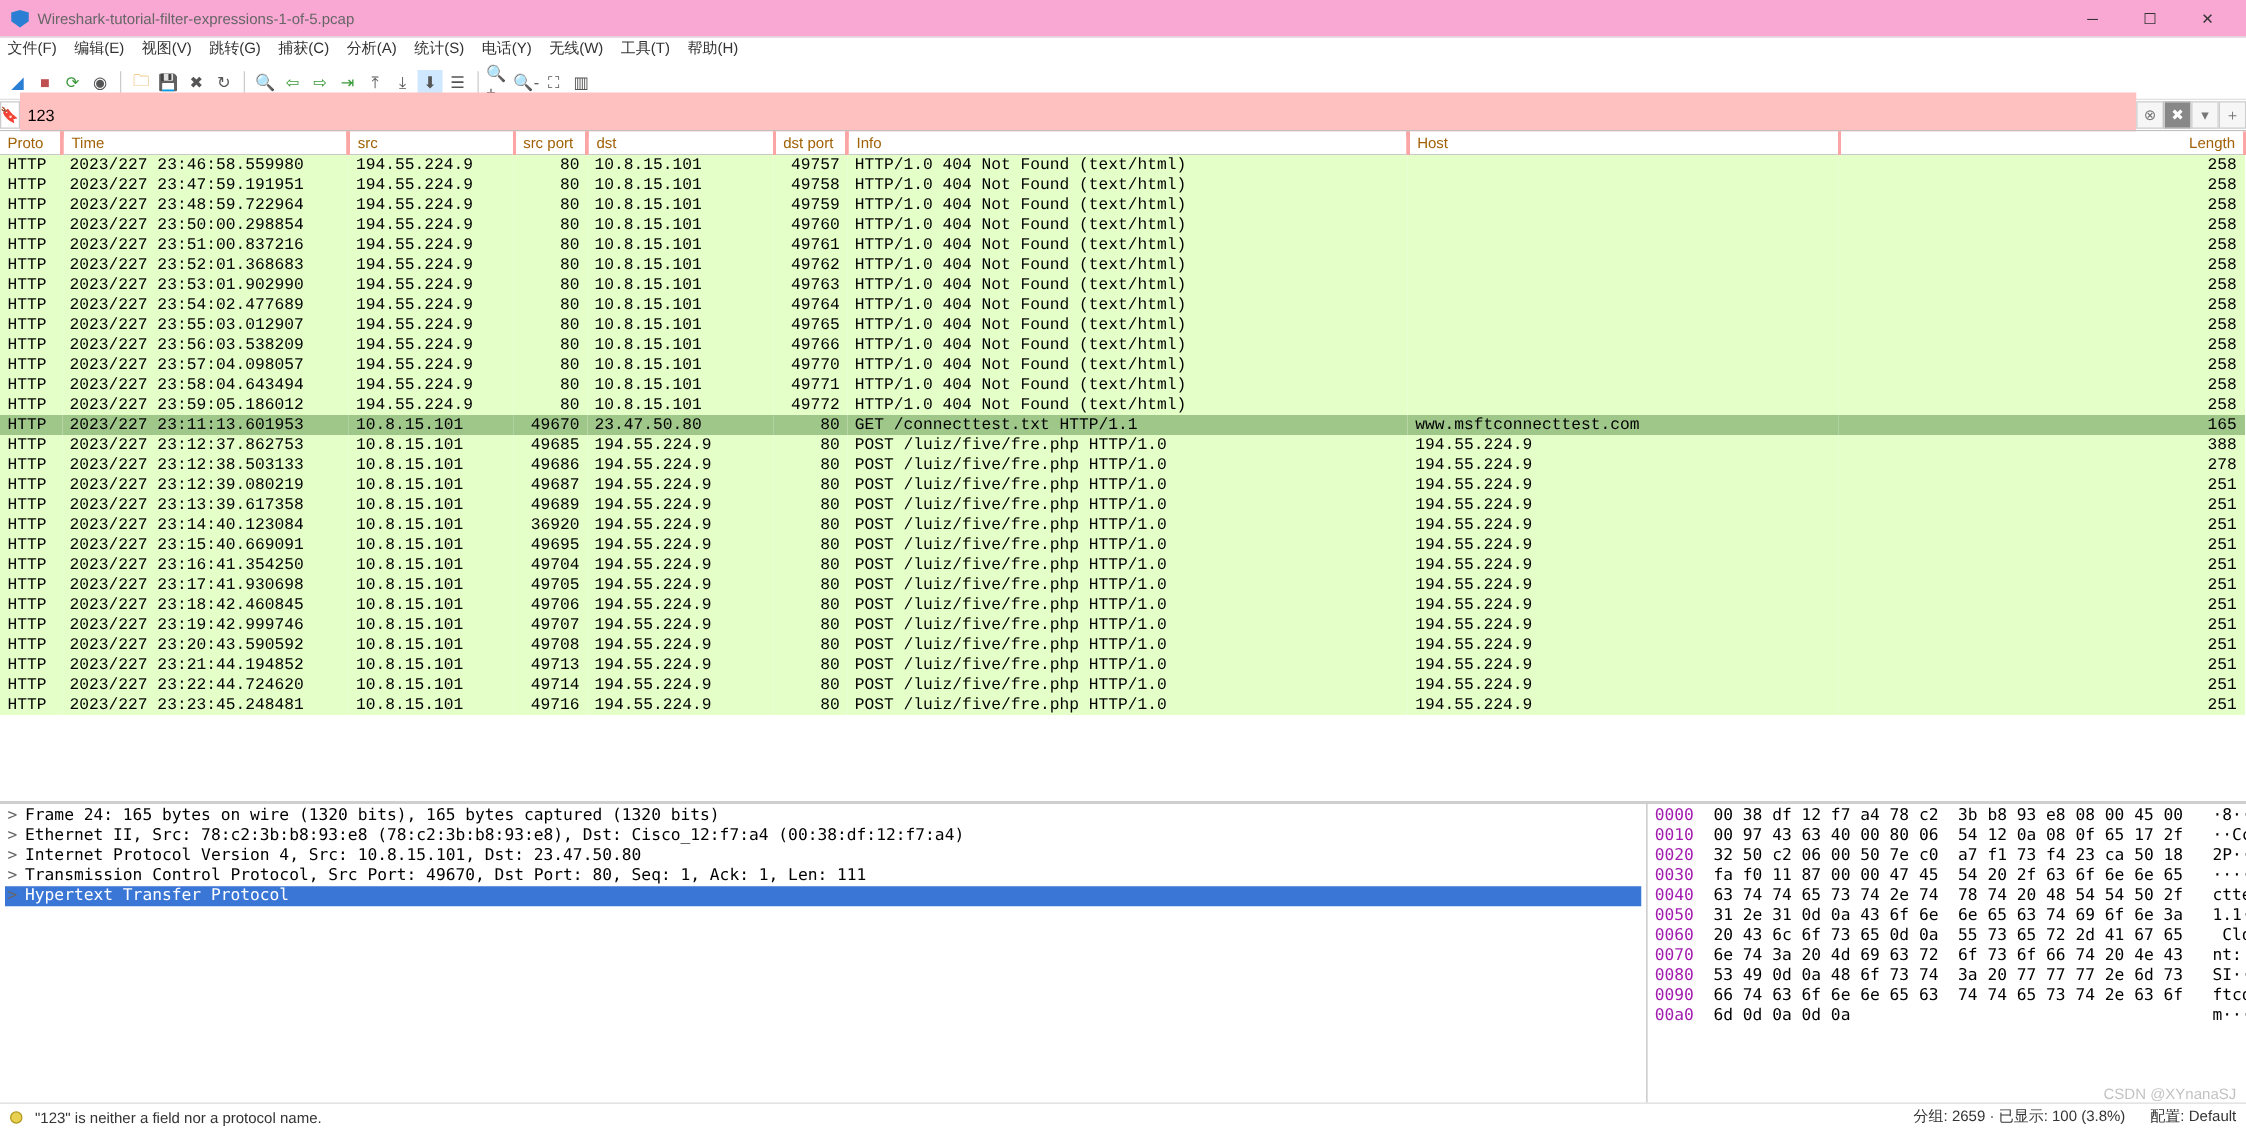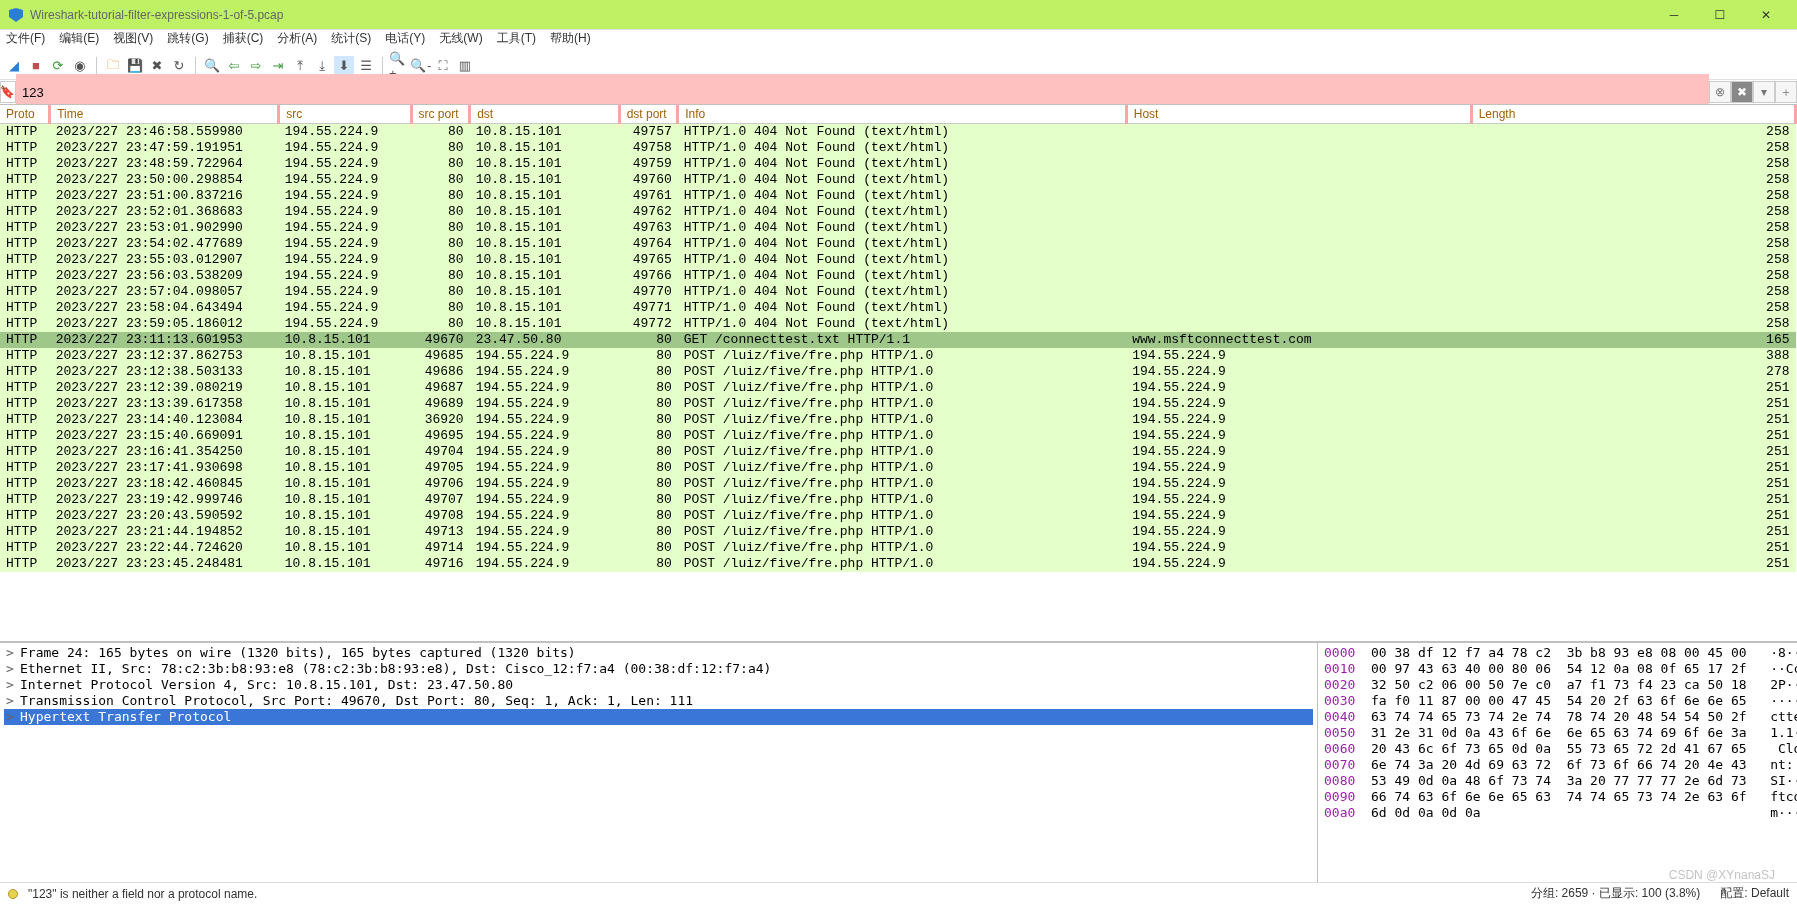--- a/index.html
+++ b/index.html
@@ -1,17 +1,17 @@
 <!DOCTYPE html>
 <html><head>
 <meta charset="utf-8">
 <style>
 * { margin:0; padding:0; box-sizing:border-box; }
 body { font-family: "Segoe UI", Tahoma, sans-serif; font-size:12px; color:#000; background:#fff; width:1797px; height:904px; overflow:hidden; display:flex; flex-direction:column; }
-.titlebar { height:30px; background:#bef264; display:flex; align-items:center; padding:0 8px; border-bottom:1px solid #e0e0e0; }
+.titlebar { height:30px; background:#f9a8d4; display:flex; align-items:center; padding:0 8px; border-bottom:1px solid #e0e0e0; }
 .titlebar .fin { width:16px; height:16px; margin-right:6px; }
 .titlebar .title { color:#666; font-size:12px; }
 .titlebar .winbtns { margin-left:auto; display:flex; }
 .titlebar .winbtns div { width:46px; height:30px; display:flex; align-items:center; justify-content:center; color:#333; }
 .menubar { height:22px; display:flex; padding:0 6px; gap:14px; color:#333; font-size:12px; }
 .menubar span { cursor:default; }
 .toolbar { height:28px; display:flex; align-items:center; padding:0 4px; gap:2px; border-bottom:1px solid #e0e0e0; }
 .toolbar .tb { width:20px; height:20px; display:flex; align-items:center; justify-content:center; font-size:13px; color:#555; }
 .toolbar .sep { width:1px; height:18px; background:#ccc; margin:0 4px; }
 .filterbar { height:24px; display:flex; align-items:center; }
@@ -28,21 +28,21 @@
 .lower { height:240px; display:flex; border-top:1px solid #c0c0c0; }
 .tree { flex:1; font-family: Consolas,monospace; font-size:13px; padding:2px 4px; overflow:auto; }
 .tree .row { display:flex; align-items:center; gap:4px; padding:0 2px; line-height:16px; }
 .tree .row .arrow { width:10px; color:#666; }
 .tree .row.sel { background:#3a76d6; color:#fff; }
 .hex { width:480px; border-left:1px solid #c0c0c0; font-family: Consolas,monospace; font-size:13px; padding:2px 6px; overflow:auto; line-height:16px; white-space:pre; }
 .hex .addr { color:#a21caf; }
 .statusbar { height:22px; border-top:1px solid #dcdcdc; display:flex; align-items:center; padding:0 8px; font-size:12px; color:#333; gap:10px; }
 .statusbar .dot { width:10px; height:10px; border-radius:50%; background:#e8d050; border:1px solid #b09820; }
 .statusbar .right { margin-left:auto; display:flex; gap:20px; align-items:center; }
-.watermark { position:absolute; right:22px; bottom:22px; font-size:12px; color:rgba(0,0,0,.25); }
+.watermark { position:absolute; right:8px; bottom:22px; font-size:12px; color:rgba(0,0,0,.25); }
 </style>
 </head>
 <body>
 
 <div class="titlebar">
   <svg class="fin" viewBox="0 0 16 16">
       <path d="M1 3 L8 1 L15 3 L15 10 L8 15 L1 10 Z" fill="#2a7fd4"></path>
     </svg>
   <span class="title">Wireshark-tutorial-filter-expressions-1-of-5.pcap</span>
   <div class="winbtns">
@@ -106,21 +106,21 @@
     <thead>
         <tr id="hdr">
           <th style="width: 38px;">Proto</th>
           <th style="width: 170px;">Time</th>
           <th style="width: 115px;">src</th>
           <th style="width: 50px;">src port</th>
           <th style="width: 130px;">dst</th>
           <th style="width: 50px;">dst port</th>
           <th style="width: 390px;">Info</th>
           <th style="width: 300px;">Host</th>
-          <th style="width: 282px;">Length</th>
+          <th style="width: 282px; text-align: right;">Length</th>
         </tr>
       </thead>
     <tbody id="rows">
         <tr class="green">
           <td>HTTP</td>
           <td>2023/227 23:46:58.559980</td>
           <td>194.55.224.9</td>
           <td class="num">80</td>
           <td>10.8.15.101</td>
           <td class="num">49757</td>

